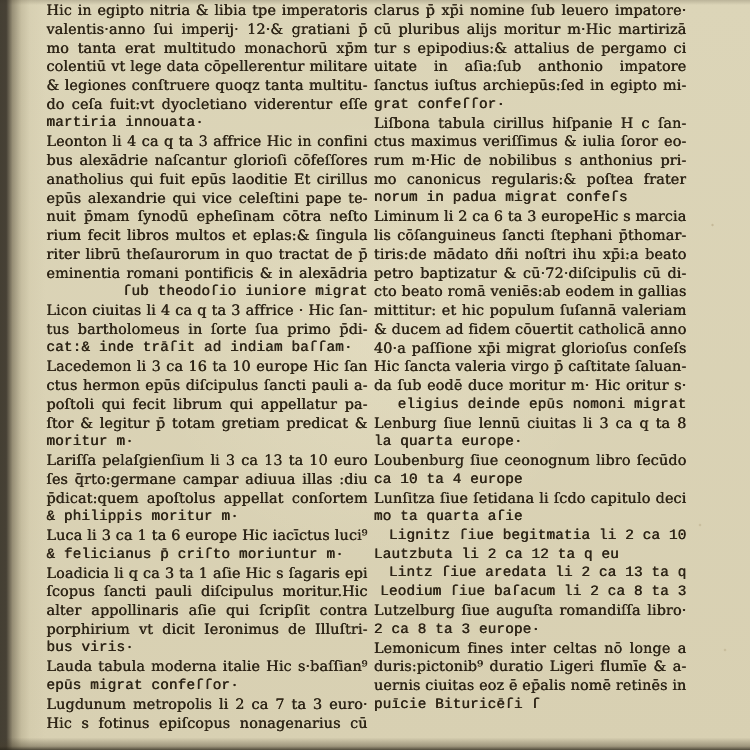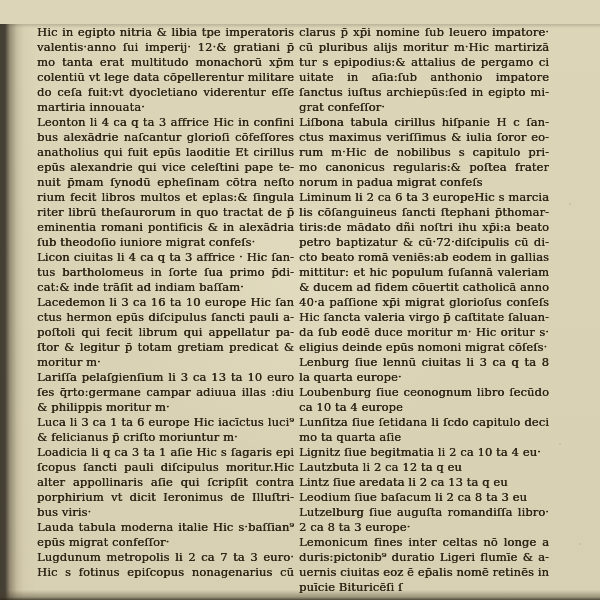--- a/index.html
+++ b/index.html
@@ -10,21 +10,20 @@
   }
   .page {
     position: absolute; inset: 0;
     background:
       radial-gradient(circle 3px at 519px 7px,  rgba(120,95,55,.55), rgba(120,95,55,0) 70%),
       radial-gradient(circle 2px at 570px 180px, rgba(130,105,60,.35), rgba(130,105,60,0) 70%),
       radial-gradient(circle 2px at 560px 420px, rgba(130,105,60,.30), rgba(130,105,60,0) 70%),
       radial-gradient(circle 2px at 580px 520px, rgba(130,105,60,.30), rgba(130,105,60,0) 70%),
       radial-gradient(circle 180px at 50% 45%, rgba(255,250,228,.20), rgba(255,250,228,0) 100%),
       linear-gradient(#dcd5b8, #d8d0b2);
-    margin-top: 24px;
   }
   .gutter-shadow {
     position: absolute; left: 0; top: 0; bottom: 0; width: 36px;
     background: linear-gradient(to right,
       rgba(52,47,37,.90) 0px, rgba(58,52,42,.92) 5px,
       rgba(96,87,66,.55) 10px, rgba(150,140,110,.30) 17px,
       rgba(190,180,148,.15) 24px, rgba(190,180,148,0) 36px);
   }
   .bottom-shadow {
     position: absolute; left: 0; right: 0; bottom: 0; height: 10px;
@@ -40,31 +39,32 @@
     font-size: 11.5px; line-height: 15px; color: #2e2517;
     text-shadow: 0.35px 0 0 currentColor;
     letter-spacing: 0.1px;
   }
   .col-left  { left: 37px;  width: 257px; }
   .col-right { left: 299px; width: 250px; }
   .line {
     height: 15px; overflow: hidden;
     text-align: justify; text-align-last: justify;
   }
-  .line.short { text-align: right; text-align-last: left; }
+  .line.short { text-align: right; text-align-last: left; font-family: Liberation Mono, monospace; }
 </style>
 </head>
 <body>
 
 <div class="page">
   <div class="col col-left">
       <div class="line">Hic in egipto nitria &amp; libia tpe imperatoris</div>
       <div class="line">valentis·anno ſui imperij· 12·&amp; gratiani p̄</div>
       <div class="line">mo tanta erat multitudo monachorū xp̄m</div>
       <div class="line">colentiū vt lege data cōpellerentur militare</div>
+      <div class="line">&amp; legiones conſtruere quoqz tanta multitu-</div>
       <div class="line">do ceſa fuit:vt dyocletiano viderentur eſſe</div>
       <div class="line short">martiria innouata·</div>
       <div class="line">Leonton li 4 ca q ta 3 affrice Hic in confini</div>
       <div class="line">bus alexādrie naſcantur glorioſi cōfeſſores</div>
       <div class="line">anatholius qui fuit epūs laoditie Et cirillus</div>
       <div class="line">epūs alexandrie qui vice celeſtini pape te-</div>
       <div class="line">nuit p̄mam ſynodū epheſinam cōtra neſto</div>
       <div class="line">rium fecit libros multos et eplas:&amp; ſingula</div>
       <div class="line">riter librū theſaurorum in quo tractat de p̄</div>
       <div class="line">eminentia romani pontificis &amp; in alexādria</div>
@@ -72,20 +72,21 @@
       <div class="line">Licon ciuitas li 4 ca q ta 3 affrice · Hic ſan-</div>
       <div class="line">tus bartholomeus in ſorte ſua primo p̄di-</div>
       <div class="line short">cat:&amp; inde trāſit ad indiam baſſam·</div>
       <div class="line">Lacedemon li 3 ca 16 ta 10 europe Hic ſan</div>
       <div class="line">ctus hermon epūs diſcipulus ſancti pauli a-</div>
       <div class="line">poſtoli qui fecit librum qui appellatur pa-</div>
       <div class="line">ſtor &amp; legitur p̄ totam gretiam predicat &amp;</div>
       <div class="line short">moritur m·</div>
       <div class="line">Lariſſa pelaſgienſium li 3 ca 13 ta 10 euro</div>
       <div class="line">ſes q̄rto:germane campar adiuua illas :diu</div>
+      <div class="line">p̄dicat:quem apoſtolus appellat conſortem</div>
       <div class="line short">&amp; philippis moritur m·</div>
       <div class="line">Luca li 3 ca 1 ta 6 europe Hic iacīctus luci⁹</div>
       <div class="line short">&amp; felicianus p̄ criſto moriuntur m·</div>
       <div class="line">Loadicia li q ca 3 ta 1 aſie Hic s ſagaris epi</div>
       <div class="line">ſcopus ſancti pauli diſcipulus moritur.Hic</div>
       <div class="line">alter appollinaris aſie qui ſcripſit contra</div>
       <div class="line">porphirium vt dicit Ieronimus de Illuſtri-</div>
       <div class="line short">bus viris·</div>
       <div class="line">Lauda tabula moderna italie Hic s·baſſian⁹</div>
       <div class="line short">epūs migrat confeſſor·</div>
@@ -94,21 +95,21 @@
     </div>
   <div class="col col-right">
       <div class="line">clarus p̄ xp̄i nomine ſub leuero impatore·</div>
       <div class="line">cū pluribus alijs moritur m·Hic martirizā</div>
       <div class="line">tur s epipodius:&amp; attalius de pergamo ci</div>
       <div class="line">uitate in aſia:ſub anthonio impatore m·Hic</div>
       <div class="line">ſanctus iuſtus archiepūs:ſed in egipto mi-</div>
       <div class="line short">grat confeſſor·</div>
       <div class="line">Liſbona tabula cirillus hiſpanie H c ſan-</div>
       <div class="line">ctus maximus veriſſimus &amp; iulia ſoror eo-</div>
-      <div class="line">rum m·Hic de nobilibus s capitulo pri-</div>
+      <div class="line">rum m·Hic de nobilibus s anthonius pri-</div>
       <div class="line">mo canonicus regularis:&amp; poſtea frater mi</div>
       <div class="line short">norum in padua migrat confeſs</div>
       <div class="line">Liminum li 2 ca 6 ta 3 europeHic s marcia</div>
       <div class="line">lis cōſanguineus ſancti ſtephani p̄thomar-</div>
       <div class="line">tiris:de mādato dñi noſtri ihu xp̄i:a beato</div>
       <div class="line">petro baptizatur &amp; cū·72·diſcipulis cū di-</div>
       <div class="line">cto beato romā veniēs:ab eodem in gallias</div>
       <div class="line">mittitur: et hic populum ſuſannā valeriam</div>
       <div class="line">&amp; ducem ad fidem cōuertit catholicā anno</div>
       <div class="line">40·a paſſione xp̄i migrat glorioſus conſeſs</div>

